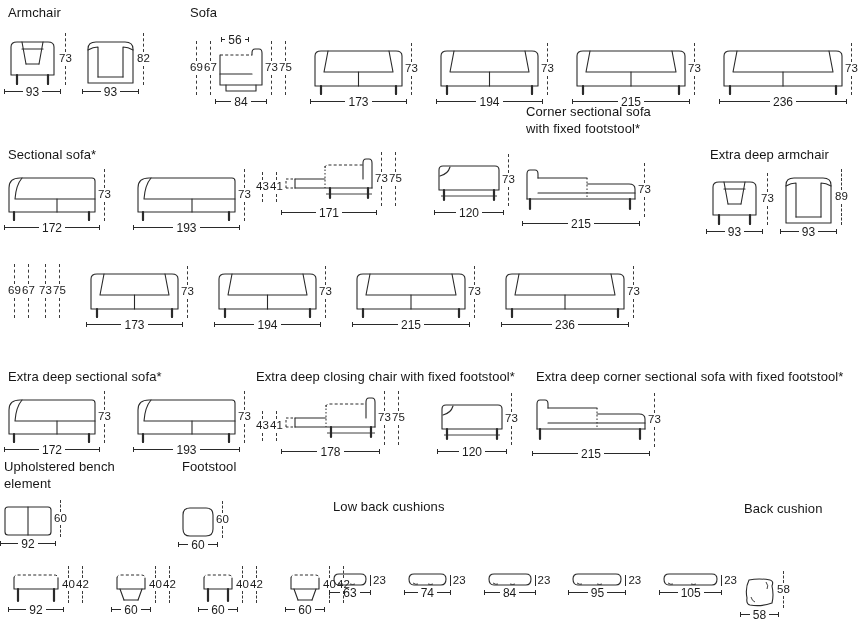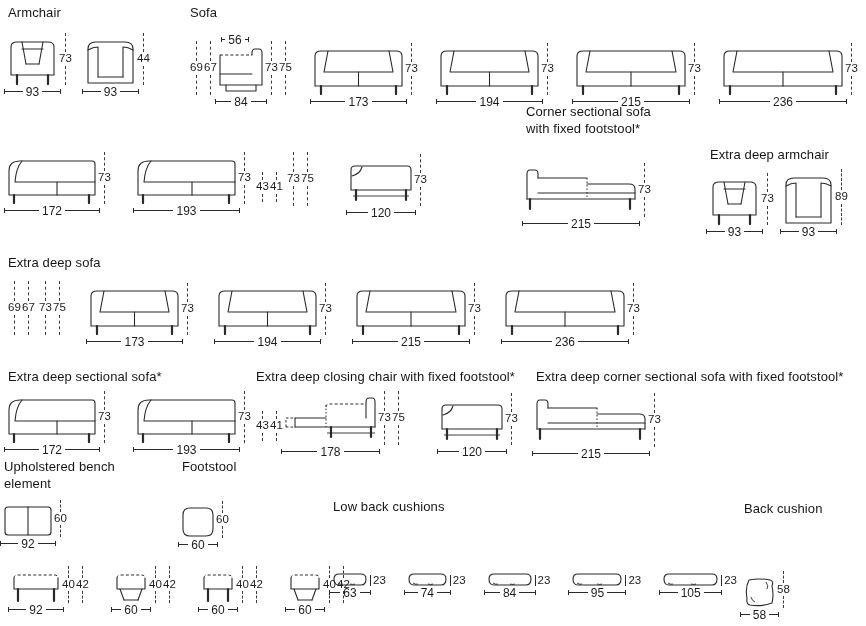--- a/index.html
+++ b/index.html
@@ -92,21 +92,21 @@
                 <span class="tick"></span>
                 <span class="hline"></span>
                 <span class="num">93</span>
                 <span class="hline"></span>
                 <span class="tick"></span>
               </div>
             </div>
             <div class="vgroup right" style="height: 52px; margin-bottom: 13px;">
               <div class="vcol">
                 <span class="dash"></span>
-                <span class="num">44</span>
+                <span class="num">82</span>
                 <span class="dash"></span>
               </div>
             </div>
           </div>
         </div>
       </div>
     </div>
     <div class="section" id="sec-sofa">
       <div class="seclabel">Sofa</div>
       <div class="figrow">
@@ -260,20 +260,21 @@
                 <span class="dash"></span>
                 <span class="num">73</span>
                 <span class="dash"></span>
               </div>
             </div>
           </div>
         </div>
       </div>
     </div>
     <div class="section" id="sec-sectional">
+      <div class="seclabel">Sectional sofa*</div>
       <div class="figrow">
         <div class="fig">
           <div class="figmain">
             <div class="svgcol">
               <svg width="88" height="46" viewBox="0 0 88 46">
                 <path d="M1,37 L1,13 Q1,3 12,3 L84,3 Q87,3 87,6 L87,37 Z" fill="none" stroke="#2a2a2a" stroke-width="1.1" stroke-linecap="round" stroke-linejoin="round"></path>
                 <path d="M14,3 Q8,10 7,24 L87,24" fill="none" stroke="#2a2a2a" stroke-width="1.1" stroke-linecap="round" stroke-linejoin="round"></path>
                 <path d="M49,24 L49,37" fill="none" stroke="#2a2a2a" stroke-width="1.1" stroke-linecap="round" stroke-linejoin="round"></path>
                 <path d="M6,37 L6,45 M81,37 L81,45" fill="none" stroke="#2a2a2a" stroke-width="2.2" stroke-linecap="round"></path>
               </svg>
@@ -329,20 +330,41 @@
             <div class="vgroup left" style="height: 30px; margin-bottom: 17px;">
               <div class="vcol">
                 <span class="dash"></span>
                 <span class="num">43</span>
                 <span class="dash"></span>
               </div>
               <div class="vcol">
                 <span class="dash"></span>
                 <span class="num">41</span>
                 <span class="dash"></span>
+              </div>
+            </div>
+            <div class="svgcol">
+              <svg width="88" height="48" viewBox="0 0 88 48">
+                <path d="M10,21 L40,21" fill="none" stroke="#2a2a2a" stroke-width="1.1" stroke-linecap="round" stroke-linejoin="round"></path>
+                <path d="M10,21 L10,30" fill="none" stroke="#2a2a2a" stroke-width="1.1" stroke-linecap="round" stroke-linejoin="round"></path>
+                <path d="M10,30 L87,30" fill="none" stroke="#2a2a2a" stroke-width="1.1" stroke-linecap="round" stroke-linejoin="round"></path>
+                <path d="M78,21 L78,5 Q78,1 81,1 L84,1 Q87,1 87,5 L87,30" fill="none" stroke="#2a2a2a" stroke-width="1.1" stroke-linecap="round" stroke-linejoin="round"></path>
+                <path d="M1,30 L1,21 L10,21" fill="none" stroke="#2a2a2a" stroke-width="1" stroke-dasharray="2.5 2"></path>
+                <path d="M40,8 L40,30" fill="none" stroke="#2a2a2a" stroke-width="1" stroke-dasharray="1.5 2"></path>
+                <path d="M40,10 Q40,7 43,7 L78,7" fill="none" stroke="#2a2a2a" stroke-width="1" stroke-dasharray="3 2.2"></path>
+                <path d="M1,30 L10,30" fill="none" stroke="#2a2a2a" stroke-width="1" stroke-dasharray="2.5 2"></path>
+                <path d="M41,36 L87,36" fill="none" stroke="#2a2a2a" stroke-width="0.9"></path>
+                <path d="M45,30 L45,40 M83,30 L83,40" fill="none" stroke="#2a2a2a" stroke-width="2.2" stroke-linecap="round"></path>
+              </svg>
+              <div class="hdim">
+                <span class="tick"></span>
+                <span class="hline"></span>
+                <span class="num">171</span>
+                <span class="hline"></span>
+                <span class="tick"></span>
               </div>
             </div>
             <div class="vgroup right" style="height: 54px; margin-bottom: 13px;">
               <div class="vcol">
                 <span class="dash"></span>
                 <span class="num">73</span>
                 <span class="dash"></span>
               </div>
               <div class="vcol">
                 <span class="dash"></span>
@@ -466,21 +488,20 @@
                 <span class="dash"></span>
                 <span class="num">89</span>
                 <span class="dash"></span>
               </div>
             </div>
           </div>
         </div>
       </div>
     </div>
     <div class="section" id="sec-xd_sofa">
-      <div class="seclabel">Extra deep sofa</div>
       <div class="figrow">
         <div class="fig">
           <div class="figmain">
             <div class="vgroup left" style="height: 54px; margin-bottom: 13px;">
               <div class="vcol">
                 <span class="dash"></span>
                 <span class="num">69</span>
                 <span class="dash"></span>
               </div>
               <div class="vcol">

